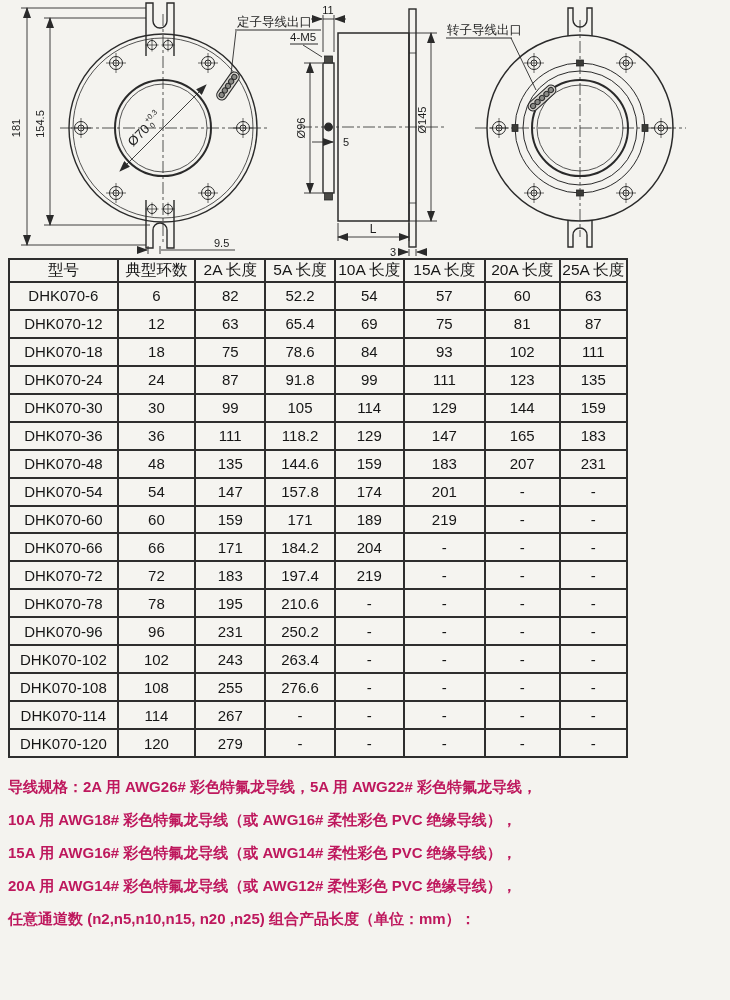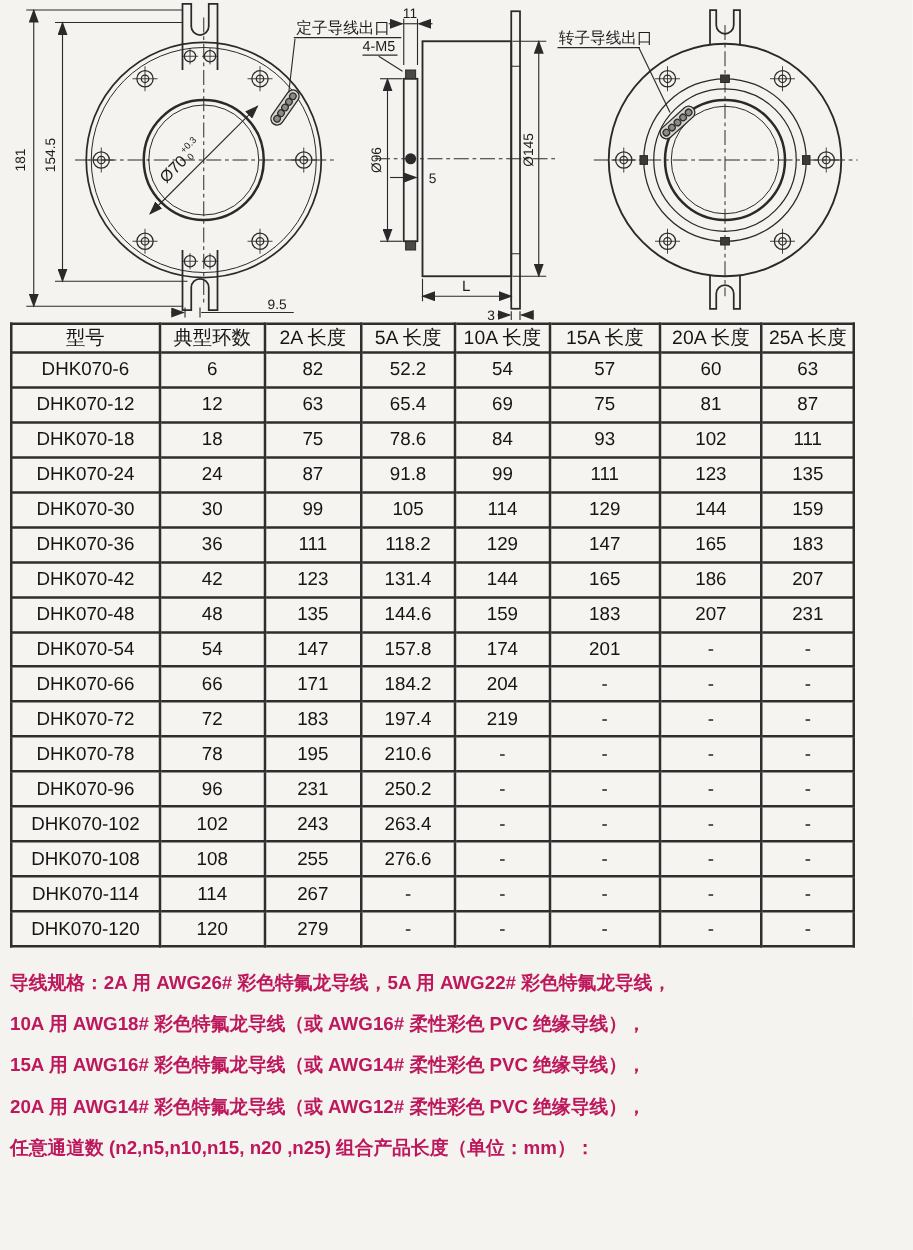--- a/index.html
+++ b/index.html
@@ -2,21 +2,21 @@
 <html><head>
 <meta charset="utf-8">
 <style>
   html,body{margin:0;padding:0;}
   .page{position:relative;width:730px;height:1000px;background:#f4f3ef;overflow:hidden;
         font-family:"Liberation Sans",sans-serif;color:#161616;}
   svg.drawings{display:block;width:730px;height:256px;}
   svg text{font-family:"Liberation Sans",sans-serif;fill:#1d1d1d;}
   .dimtxt{font-size:11px;}
   .lbltxt{font-size:12.5px;}
-  table.spec{margin:2px 8px 0 8px;width:676px;height:500px;border-collapse:collapse;table-layout:fixed;}
+  table.spec{margin:2px 8px 0 8px;width:620px;height:500px;border-collapse:collapse;table-layout:fixed;}
   table.spec th,table.spec td{border:2px solid #2e2e2e;text-align:center;vertical-align:middle;
         padding:0;font-size:15px;font-weight:400;color:#161616;background:#f5f4f0;}
   table.spec th{font-size:15.5px;}
   .notes{margin:12px 8px 0 8px;}
   .notes p{margin:0;font-size:15px;line-height:33px;color:#be185d;font-weight:bold;}
 </style>
 </head>
 <body>
 
 <div class="page">
@@ -346,50 +346,50 @@
           <td>DHK070-36</td>
           <td>36</td>
           <td>111</td>
           <td>118.2</td>
           <td>129</td>
           <td>147</td>
           <td>165</td>
           <td>183</td>
         </tr>
         <tr>
-          <td>DHK070-42</td>
-          <td>42</td>
-          <td>123</td>
-          <td>131.4</td>
-          <td>144</td>
-          <td>165</td>
-          <td>186</td>
-          <td>207</td>
-        </tr>
-        <tr>
           <td>DHK070-48</td>
           <td>48</td>
           <td>135</td>
           <td>144.6</td>
           <td>159</td>
           <td>183</td>
           <td>207</td>
           <td>231</td>
         </tr>
         <tr>
           <td>DHK070-54</td>
           <td>54</td>
           <td>147</td>
           <td>157.8</td>
           <td>174</td>
           <td>201</td>
           <td>-</td>
           <td>-</td>
         </tr>
         <tr>
+          <td>DHK070-60</td>
+          <td>60</td>
+          <td>159</td>
+          <td>171</td>
+          <td>189</td>
+          <td>219</td>
+          <td>-</td>
+          <td>-</td>
+        </tr>
+        <tr>
           <td>DHK070-66</td>
           <td>66</td>
           <td>171</td>
           <td>184.2</td>
           <td>204</td>
           <td>-</td>
           <td>-</td>
           <td>-</td>
         </tr>
         <tr>

